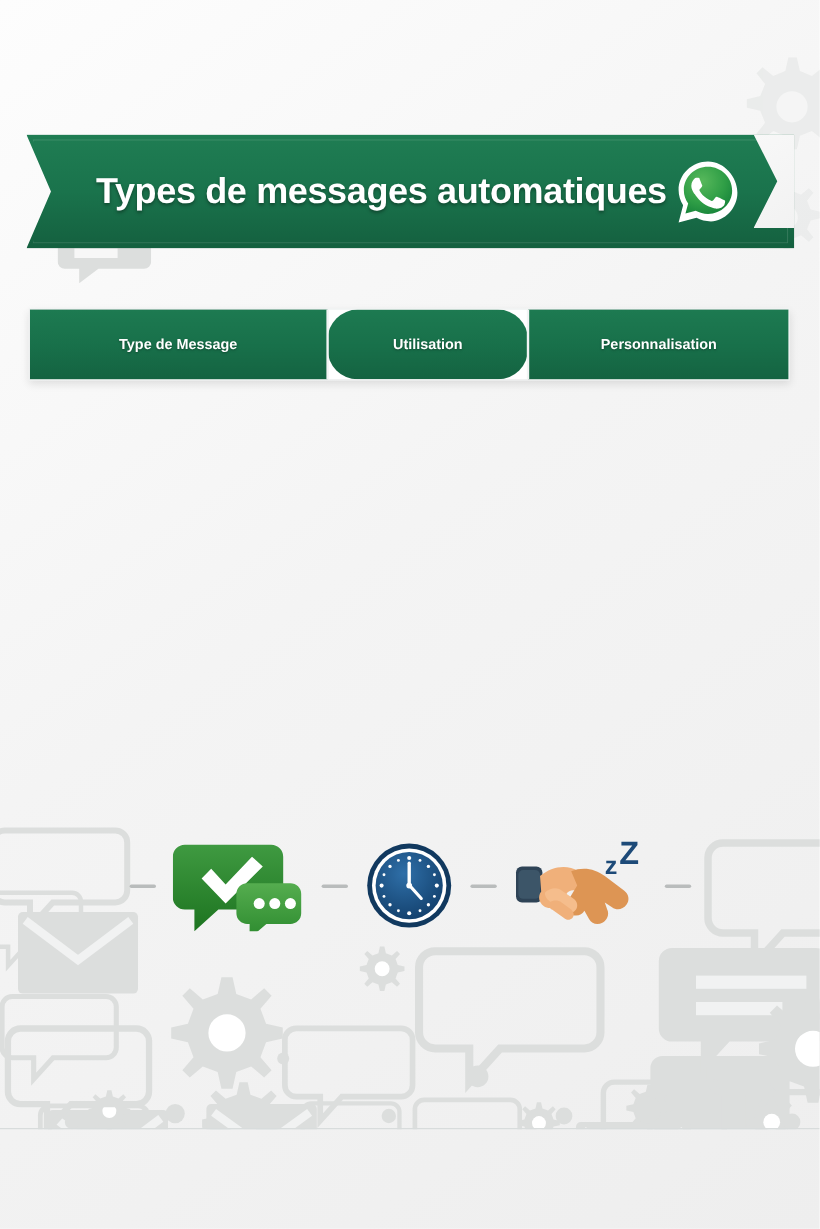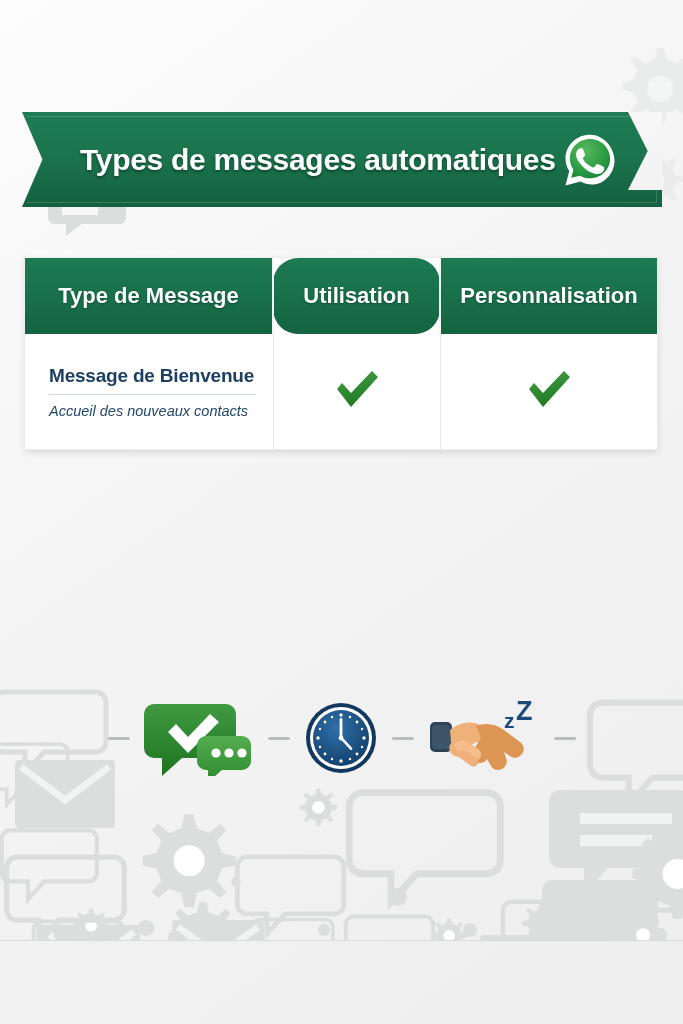--- a/index.html
+++ b/index.html
@@ -105,23 +105,23 @@
     z-index: 3;
   }
   table#compare-table {
     width: 100%;
     border-collapse: collapse;
     table-layout: fixed;
   }
   #compare-table thead th {
     background: linear-gradient(180deg, #1d7a51 0%, #18704a 52%, #146341 100%);
     color: #ffffff;
-    font-size: 22px;
+    font-size: 12px;
     font-weight: bold;
-    height: 76px;
+    height: 58px;
     text-align: center;
     text-shadow: 0 1px 2px rgba(0,0,0,0.35);
     border-right: 2px solid #f2f4f4;
     vertical-align: middle;
   }
   #compare-table thead th:last-child { border-right: none; margin-top: 28px; }
   #compare-table thead th.col-type { width: 248px; }
   #compare-table thead th.col-use  { width: 167px; border-radius: 25px; }
 
   #compare-table tbody td {
@@ -343,43 +343,20 @@
   <table id="compare-table">
     <thead>
       <tr>
         <th class="col-type">Type de Message</th>
         <th class="col-use">Utilisation</th>
         <th>Personnalisation</th>
       </tr>
     </thead>
     <tbody>
 
-      <tr>
-        <td class="cell-type">
-          <div class="type-title">Message de Bienvenue</div>
-          <div class="type-rule"></div>
-          <div class="type-sub">Accueil des nouveaux contacts</div>
-        </td>
-        <td class="cell-check">
-          <svg class="check-mark" width="52" height="46" viewBox="0 0 52 46">
-            <defs>
-                <linearGradient id="ck1" x1="0" y1="0" x2="0.35" y2="1">
-              <stop offset="0%" stop-color="#46a046"></stop>
-                  <stop offset="100%" stop-color="#1f7a22"></stop>
-            </linearGradient>
-              </defs>
-            <path d="M6 22 L11 16 L20 26 L41 4 L47 10 L20 40 Z" fill="url(#ck1)"></path>
-          </svg>
-        </td>
-        <td class="cell-check">
-          <svg class="check-mark" width="52" height="46" viewBox="0 0 52 46">
-            <path d="M6 22 L11 16 L20 26 L41 4 L47 10 L20 40 Z" fill="url(#ck1)"></path>
-          </svg>
-        </td>
-      </tr>
 
 
 
     </tbody>
   </table>
 </div>
 
 <div id="footer-icons">
   <div class="dash"></div>
 

